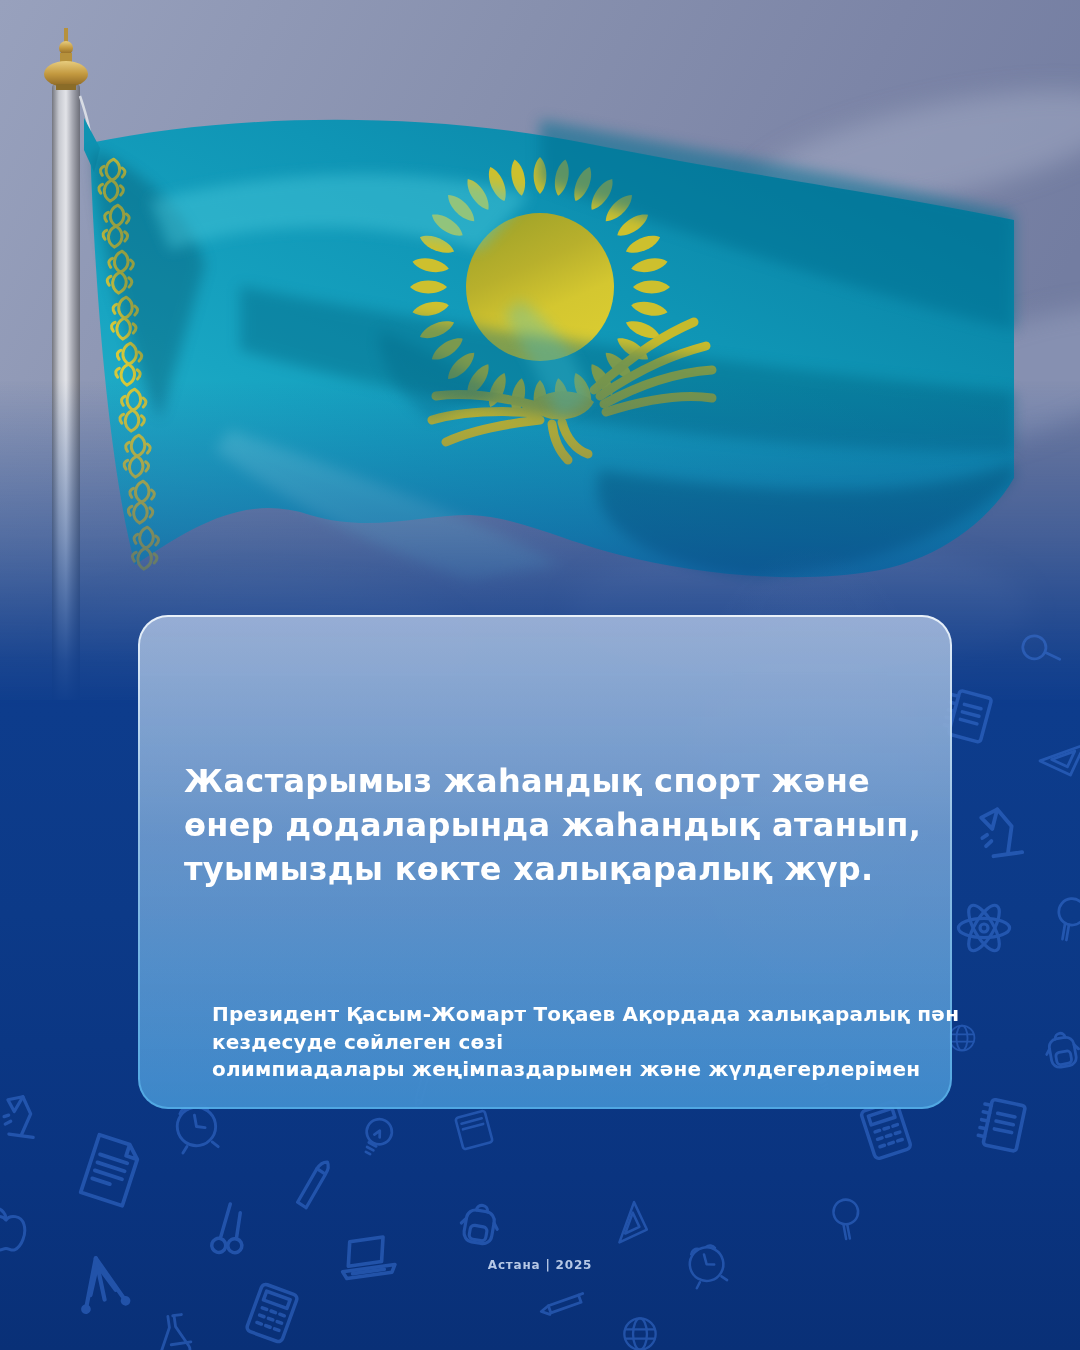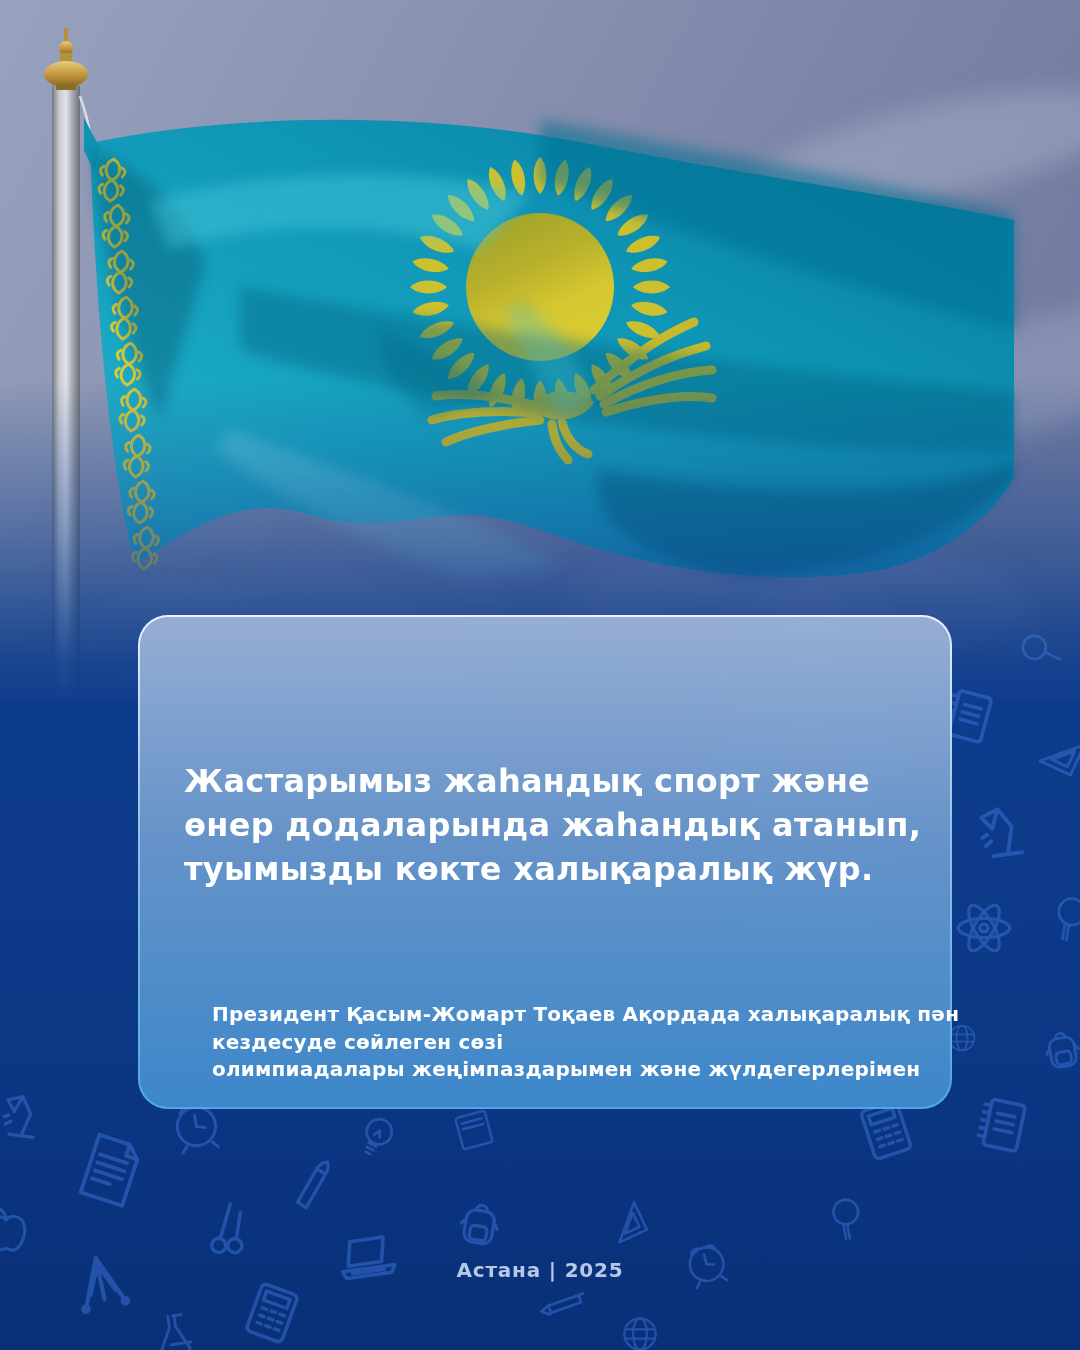--- a/index.html
+++ b/index.html
@@ -22,21 +22,21 @@
   .quote-card{position:absolute;left:138px;top:615px;width:810px;height:490px;
       border-radius:30px;border:2px solid transparent;
       background:linear-gradient(rgba(16,64,150,0.38),rgba(14,60,144,0.30)) padding-box,
                  linear-gradient(180deg,rgba(244,250,255,0.95) 0%,rgba(170,215,245,0.85) 45%,rgba(84,174,232,0.95) 100%) border-box;}
   .quote{position:absolute;left:44px;top:142px;color:#ffffff;font-weight:700;
          font-size:32px;line-height:44px;letter-spacing:0.3px;}
   .attribution{position:absolute;left:44px;top:384px;color:#ffffff;font-weight:700;
          font-size:20px;line-height:27.5px;letter-spacing:0.2px;margin-left:28px;}
   .tline{white-space:nowrap;}
   .footer-caption{position:absolute;left:0;top:1258px;width:1080px;text-align:center;
-         color:#b6c8e6;font-size:20px;font-weight:700;letter-spacing:0.8px;}
+         color:#b6c8e6;font-size:12px;font-weight:700;letter-spacing:0.8px;}
 </style>
 </head>
 <body>
 
 <div class="poster">
 
   <svg class="photo" viewBox="0 0 1080 700" aria-hidden="true">
     <defs>
       <linearGradient id="skyGrad" x1="0" y1="0" x2="1" y2="0.35">
         <stop offset="0" stop-color="#98a1bd"></stop>

